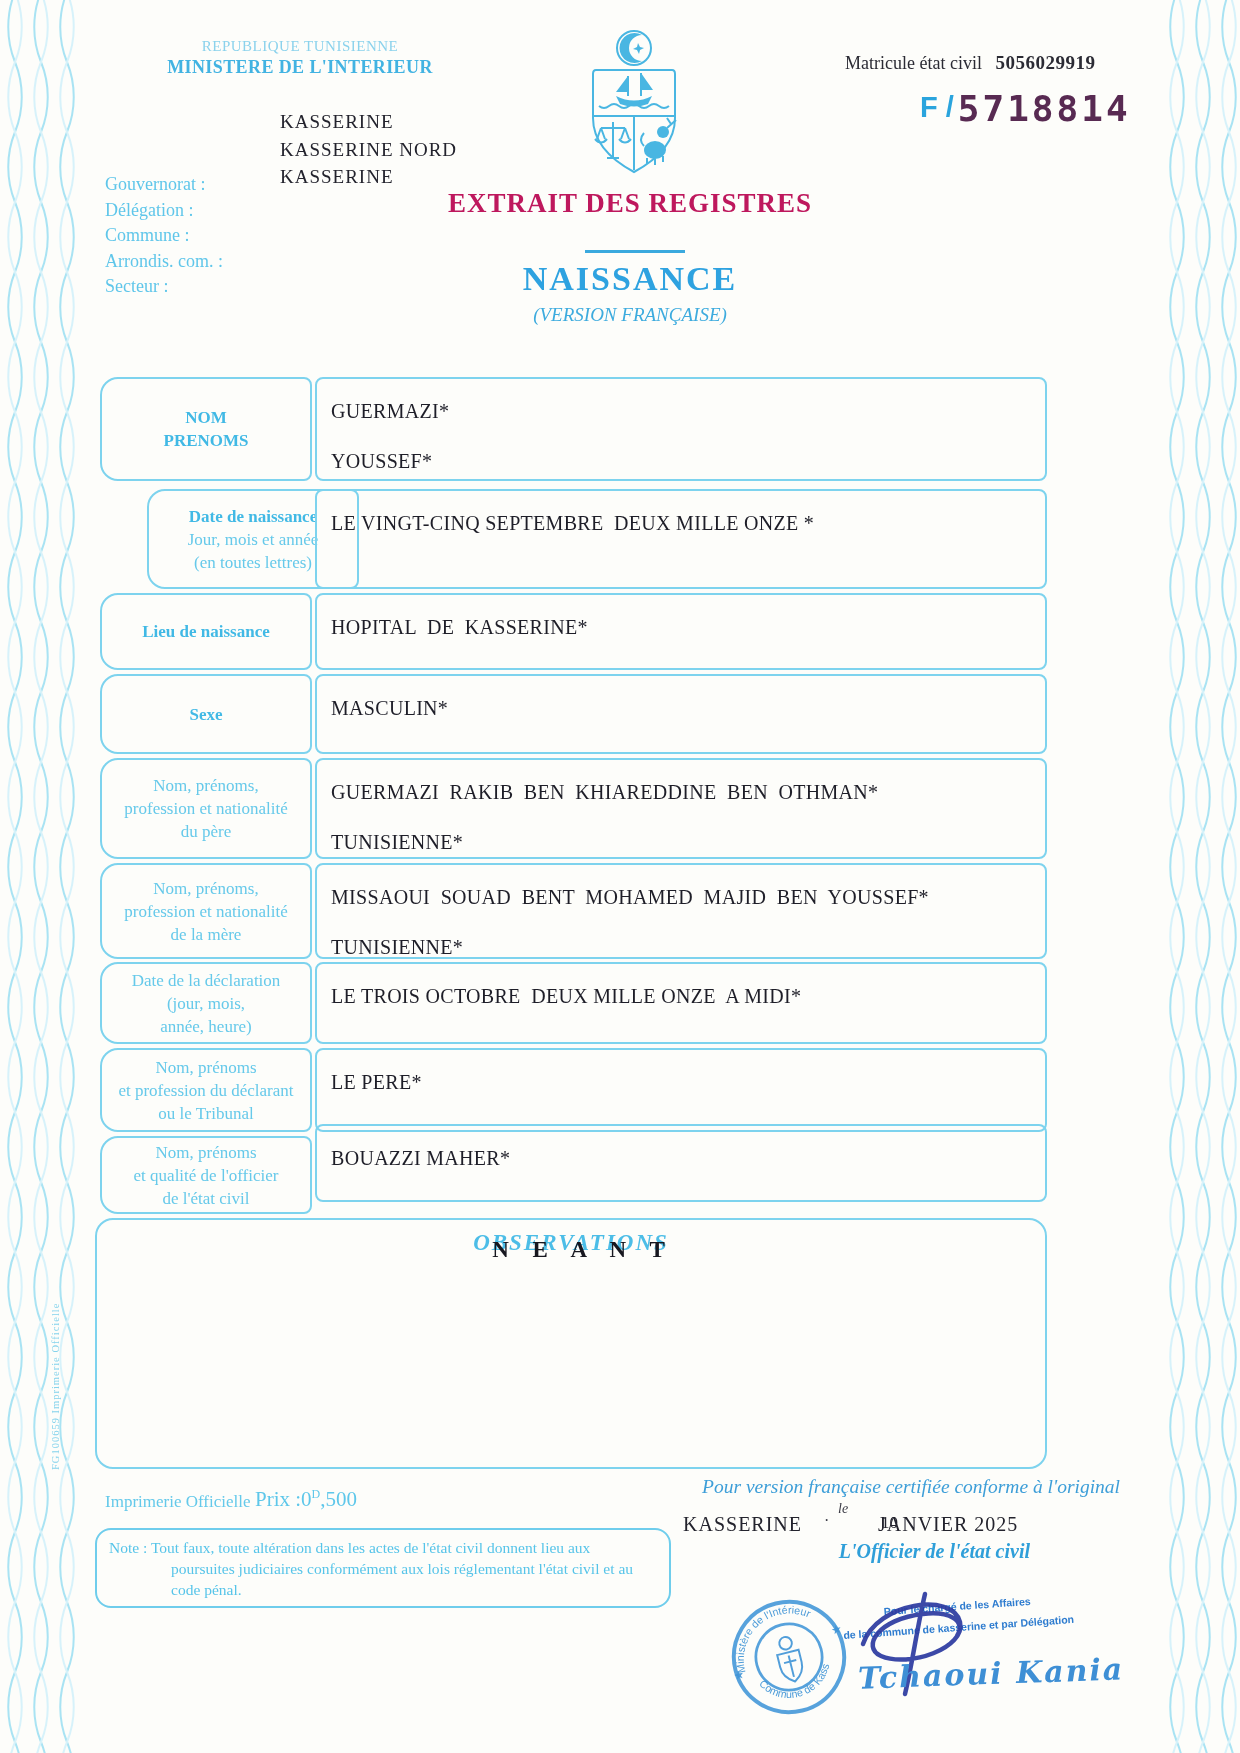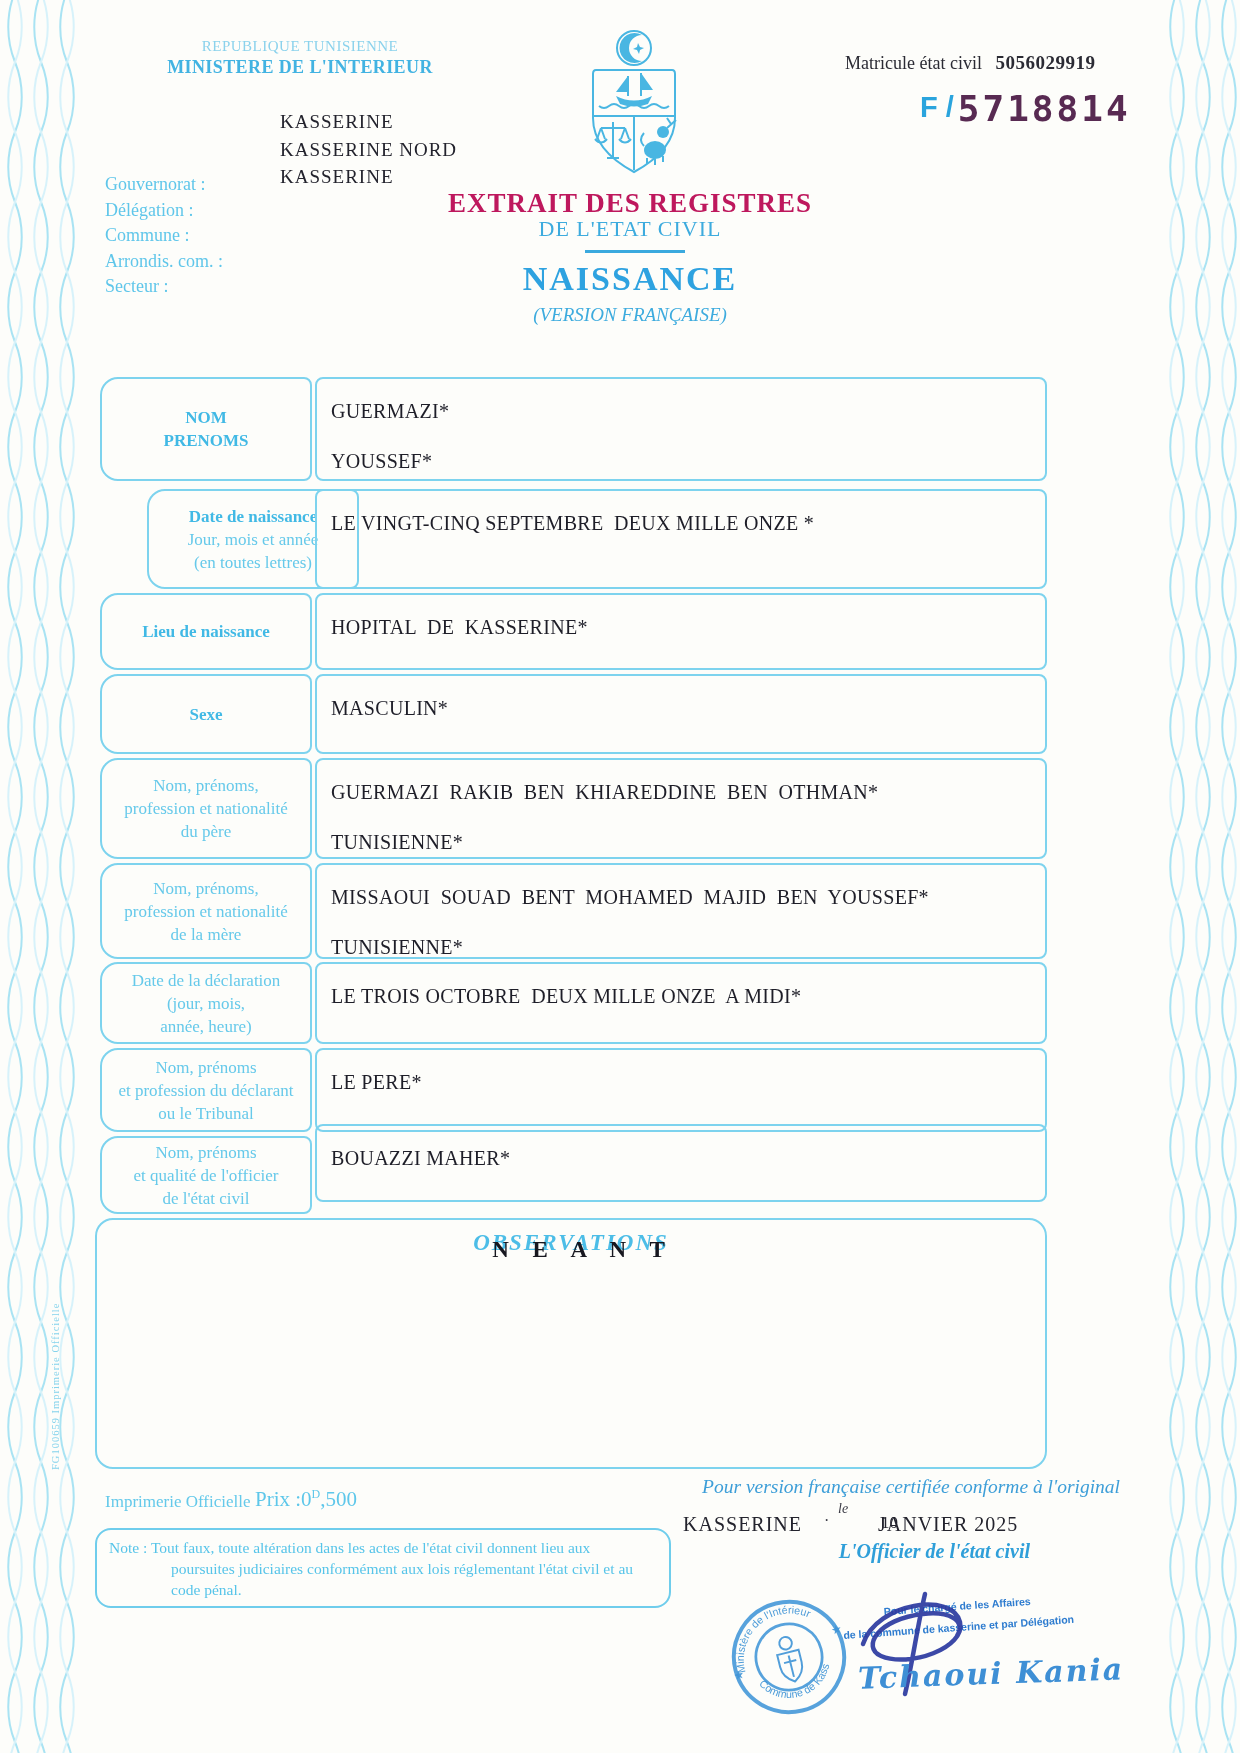--- a/index.html
+++ b/index.html
@@ -133,21 +133,20 @@
     <b>5056029919</b>
   </div>
 
   <div class="abs serial">
     <span class="pfx">F /</span>
     <span class="num">5718814</span>
   </div>
 
 
   <div class="abs t-extrait">EXTRAIT DES REGISTRES</div>
-  <div class="abs t-etat">DE L'ETAT CIVIL</div>
   <div class="abs t-underline"></div>
   <div class="abs t-naissance">NAISSANCE</div>
   <div class="abs t-version">(VERSION FRANÇAISE)</div>
 
   <div>
     <div class="label-box" style="top:377px;height:100px;">
       <span class="lb">NOM
 PRENOMS</span>
       <span class="lr"></span>
     </div>

